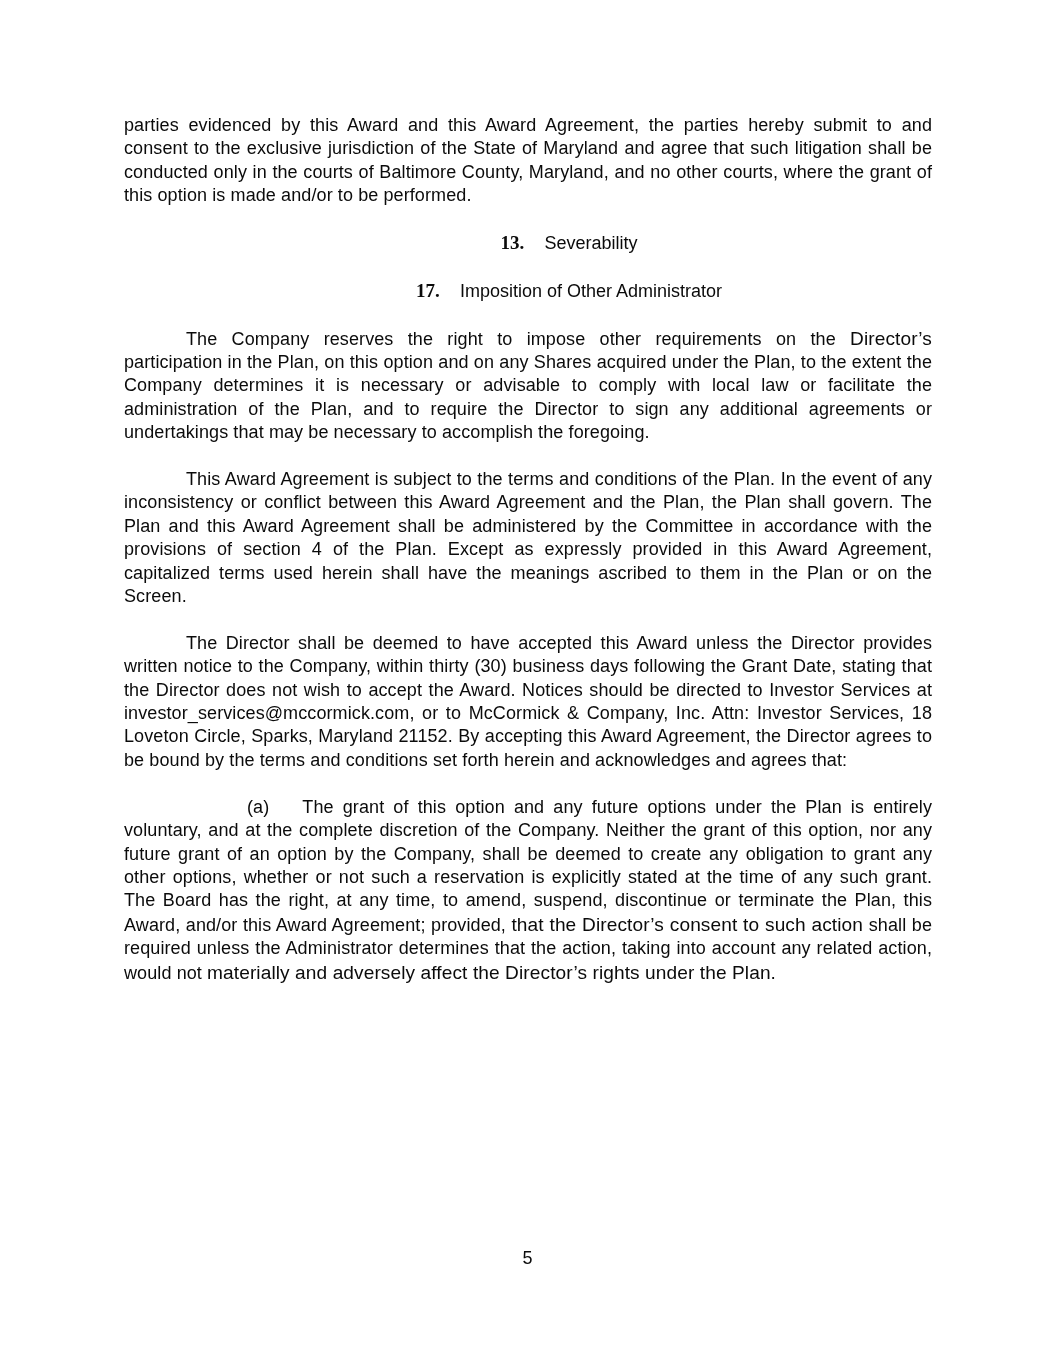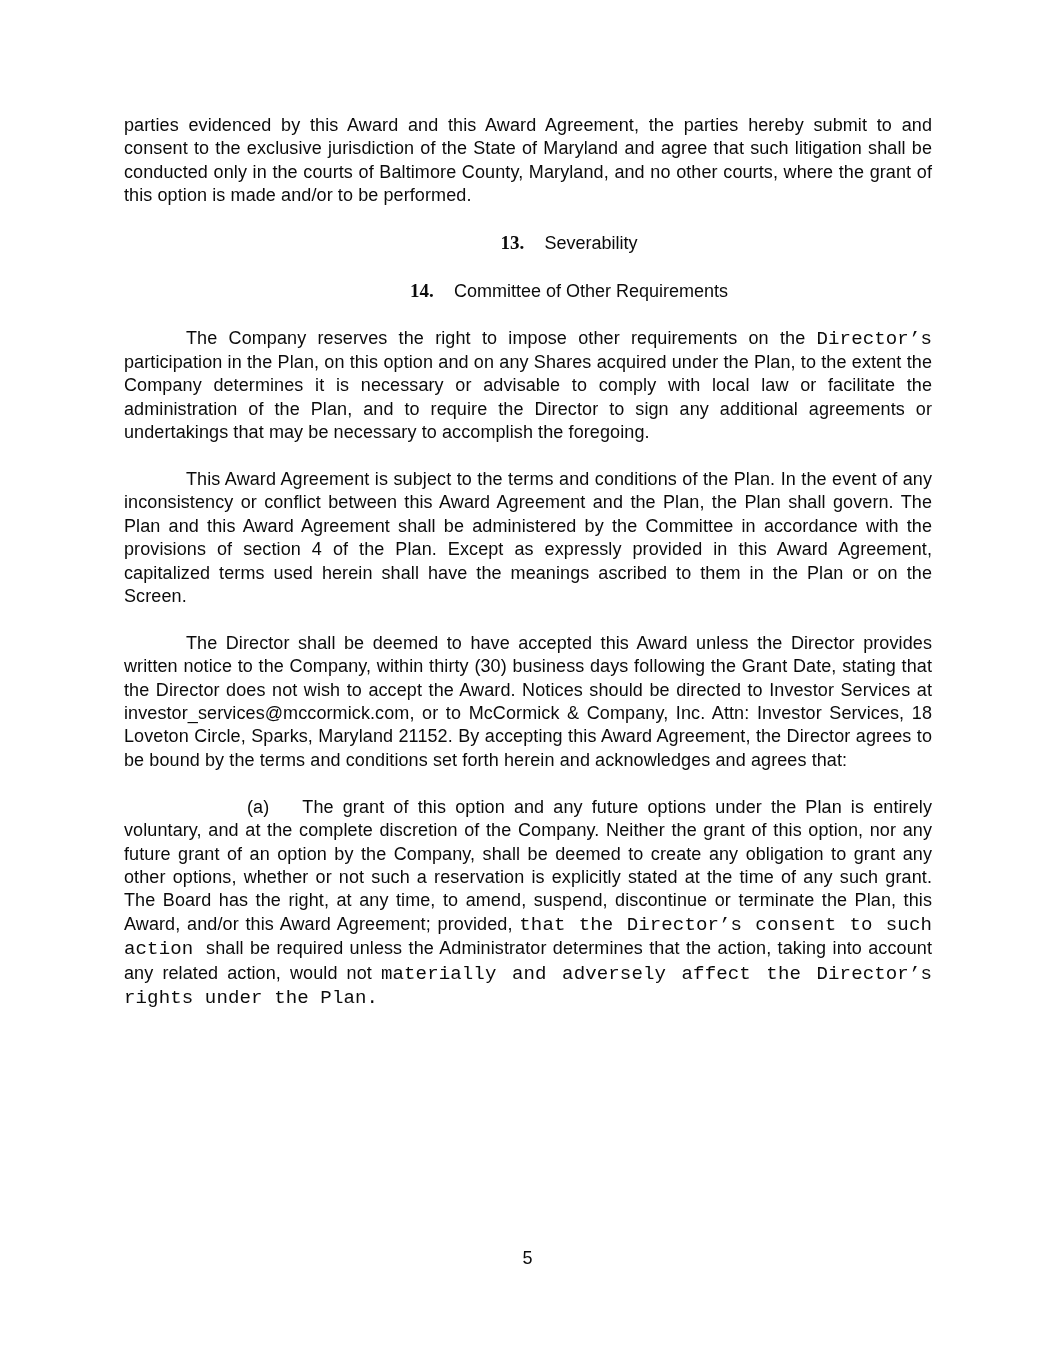--- a/index.html
+++ b/index.html
@@ -34,21 +34,21 @@
     text-indent: 0;
   }
   .para.sub {
     text-indent: 123px;
     margin-top: 17px;
   }
   .sub-label {
     margin-right: 33px;
   }
   .serif {
-    font-family: Liberation Mono, monospace;
+    font-family: Liberation Sans, sans-serif;
     font-size: 1.06em;
   }
   .heading {
     font-size: 18px;
     line-height: 23.4px;
     margin: 0 0 23.4px 0;
     padding-left: 62px;
     text-align: center;
   }
   .heading .num {
@@ -78,21 +78,21 @@
 <div class="page">
   <main class="content">
 
     <p class="para no-indent">parties evidenced by this Award and this Award Agreement, the parties hereby submit to and consent to the exclusive jurisdiction of the State of Maryland and agree that such litigation shall be conducted only in the courts of Baltimore County, Maryland, and no other courts, where the grant of this option is made and/or to be performed.</p>
 
     <div class="heading">
       <span class="num">13.</span><span class="title">Severability</span>
     </div>
 
     <div class="heading">
-      <span class="num">14.</span><span class="title">Committee of Other Requirements</span>
+      <span class="num">17.</span><span class="title">Imposition of Other Administrator</span>
     </div>
     <p class="para"><span class="sans">The Company reserves the right to impose other requirements on the </span><span class="serif">Director’s</span><span class="sans"> participation in the Plan, on this option and on any Shares acquired under the Plan, to the extent the Company determines it is necessary or advisable to comply with local law or facilitate the administration of the Plan, and to require the Director to sign any additional agreements or undertakings that may be necessary to accomplish the foregoing.</span></p>
 
     <p class="para"><span class="sans">This Award Agreement is subject to the terms and conditions of the Plan. In the event of any inconsistency or conflict between this Award Agreement and the Plan, the Plan shall govern. The Plan and this Award Agreement shall be administered by the Committee in accordance with the provisions of section 4 of the Plan. Except as expressly provided in this Award Agreement, capitalized terms used herein shall have the meanings ascribed to them in the Plan or on the Screen.</span></p>
 
     <p class="para"><span class="sans">The Director shall be deemed to have accepted this Award unless the Director provides written notice to the Company, within thirty (30) business days following the Grant Date, stating that the Director does not wish to accept the Award. Notices should be directed to Investor Services at investor_services@mccormick.com, or to McCormick &amp; Company, Inc. Attn: Investor Services, 18 Loveton Circle, Sparks, Maryland 21152. By accepting this Award Agreement, the Director agrees to be bound by the terms and conditions set forth herein and acknowledges and agrees that:</span></p>
 
     <p class="para sub">
       <span class="sub-label">(a)</span><span><span class="sans">The grant of this option and any future options under the Plan is entirely voluntary, and at the complete discretion of the Company. Neither the grant of this option, nor any future grant of an option by the Company, shall be deemed to create any obligation to grant any other options, whether or not such a reservation is explicitly stated at the time of any such grant. The Board has the right, at any time, to amend, suspend, discontinue or terminate the Plan, this Award, and/or this Award Agreement; provided, </span><span class="serif">that the Director’s consent to such action </span><span class="sans">shall be required unless the Administrator determines that the action, taking into account any related action, would not </span><span class="serif">materially and adversely affect the Director’s rights under the Plan.</span></span>
     </p>

